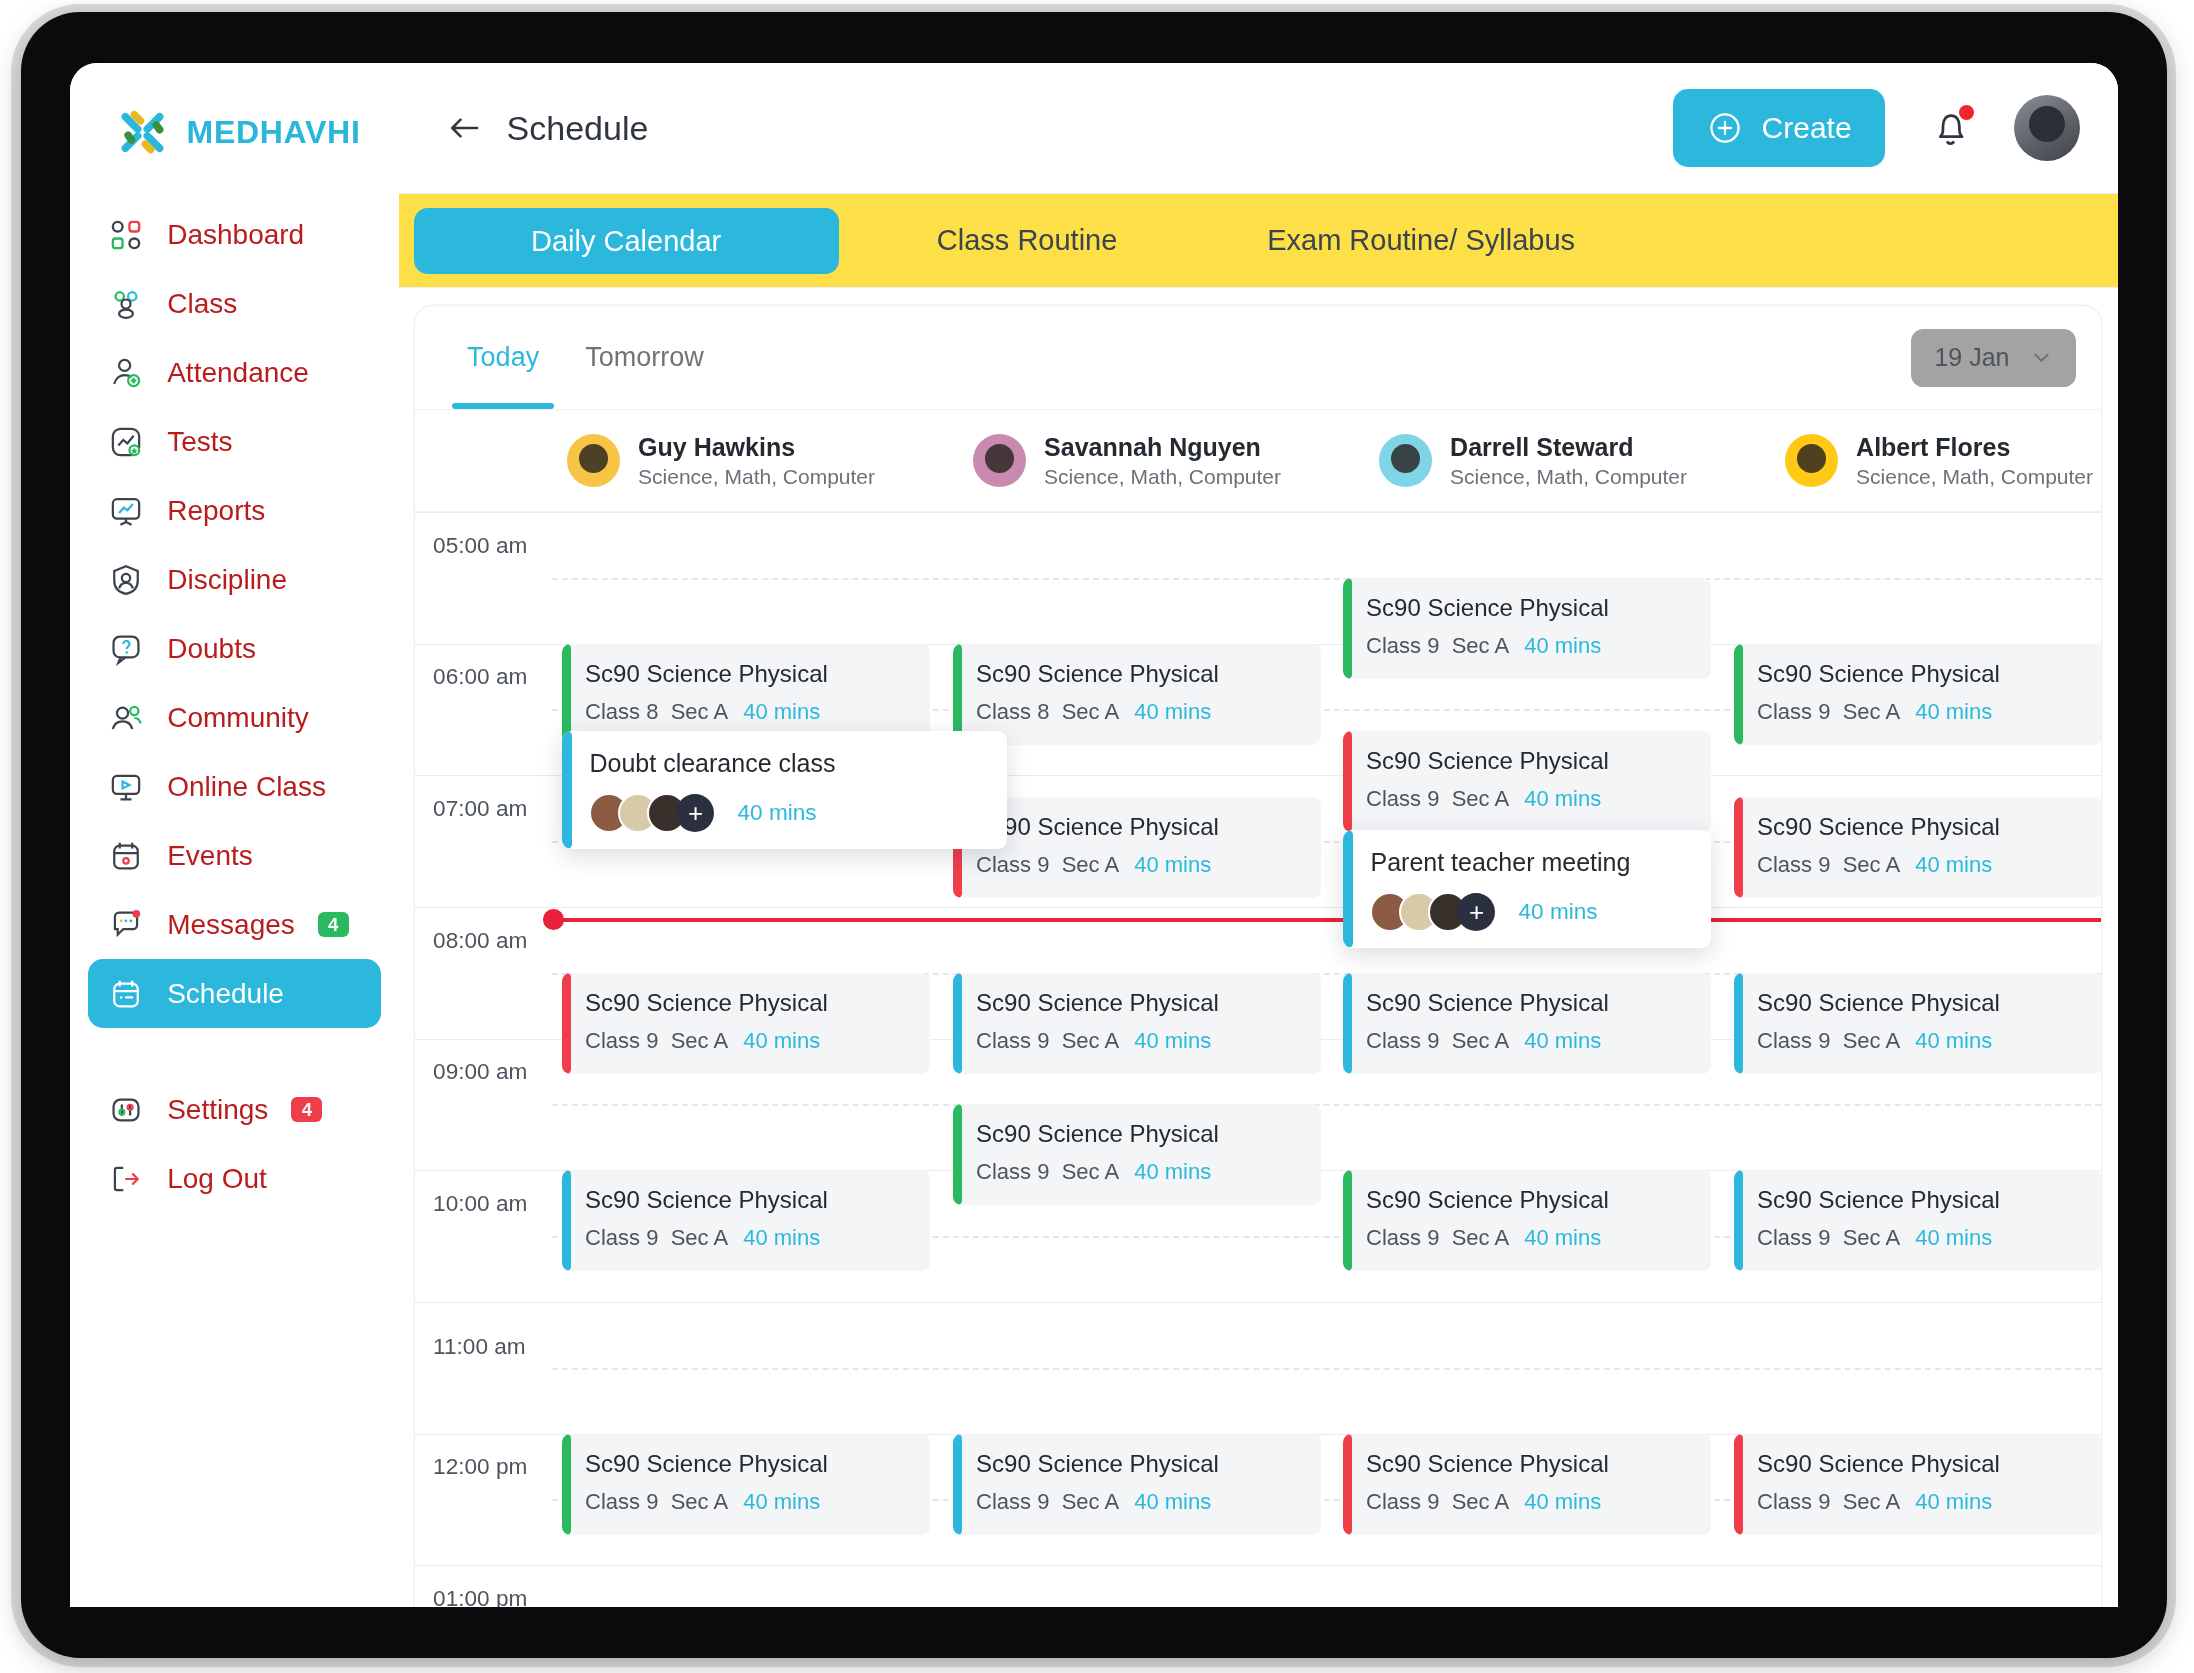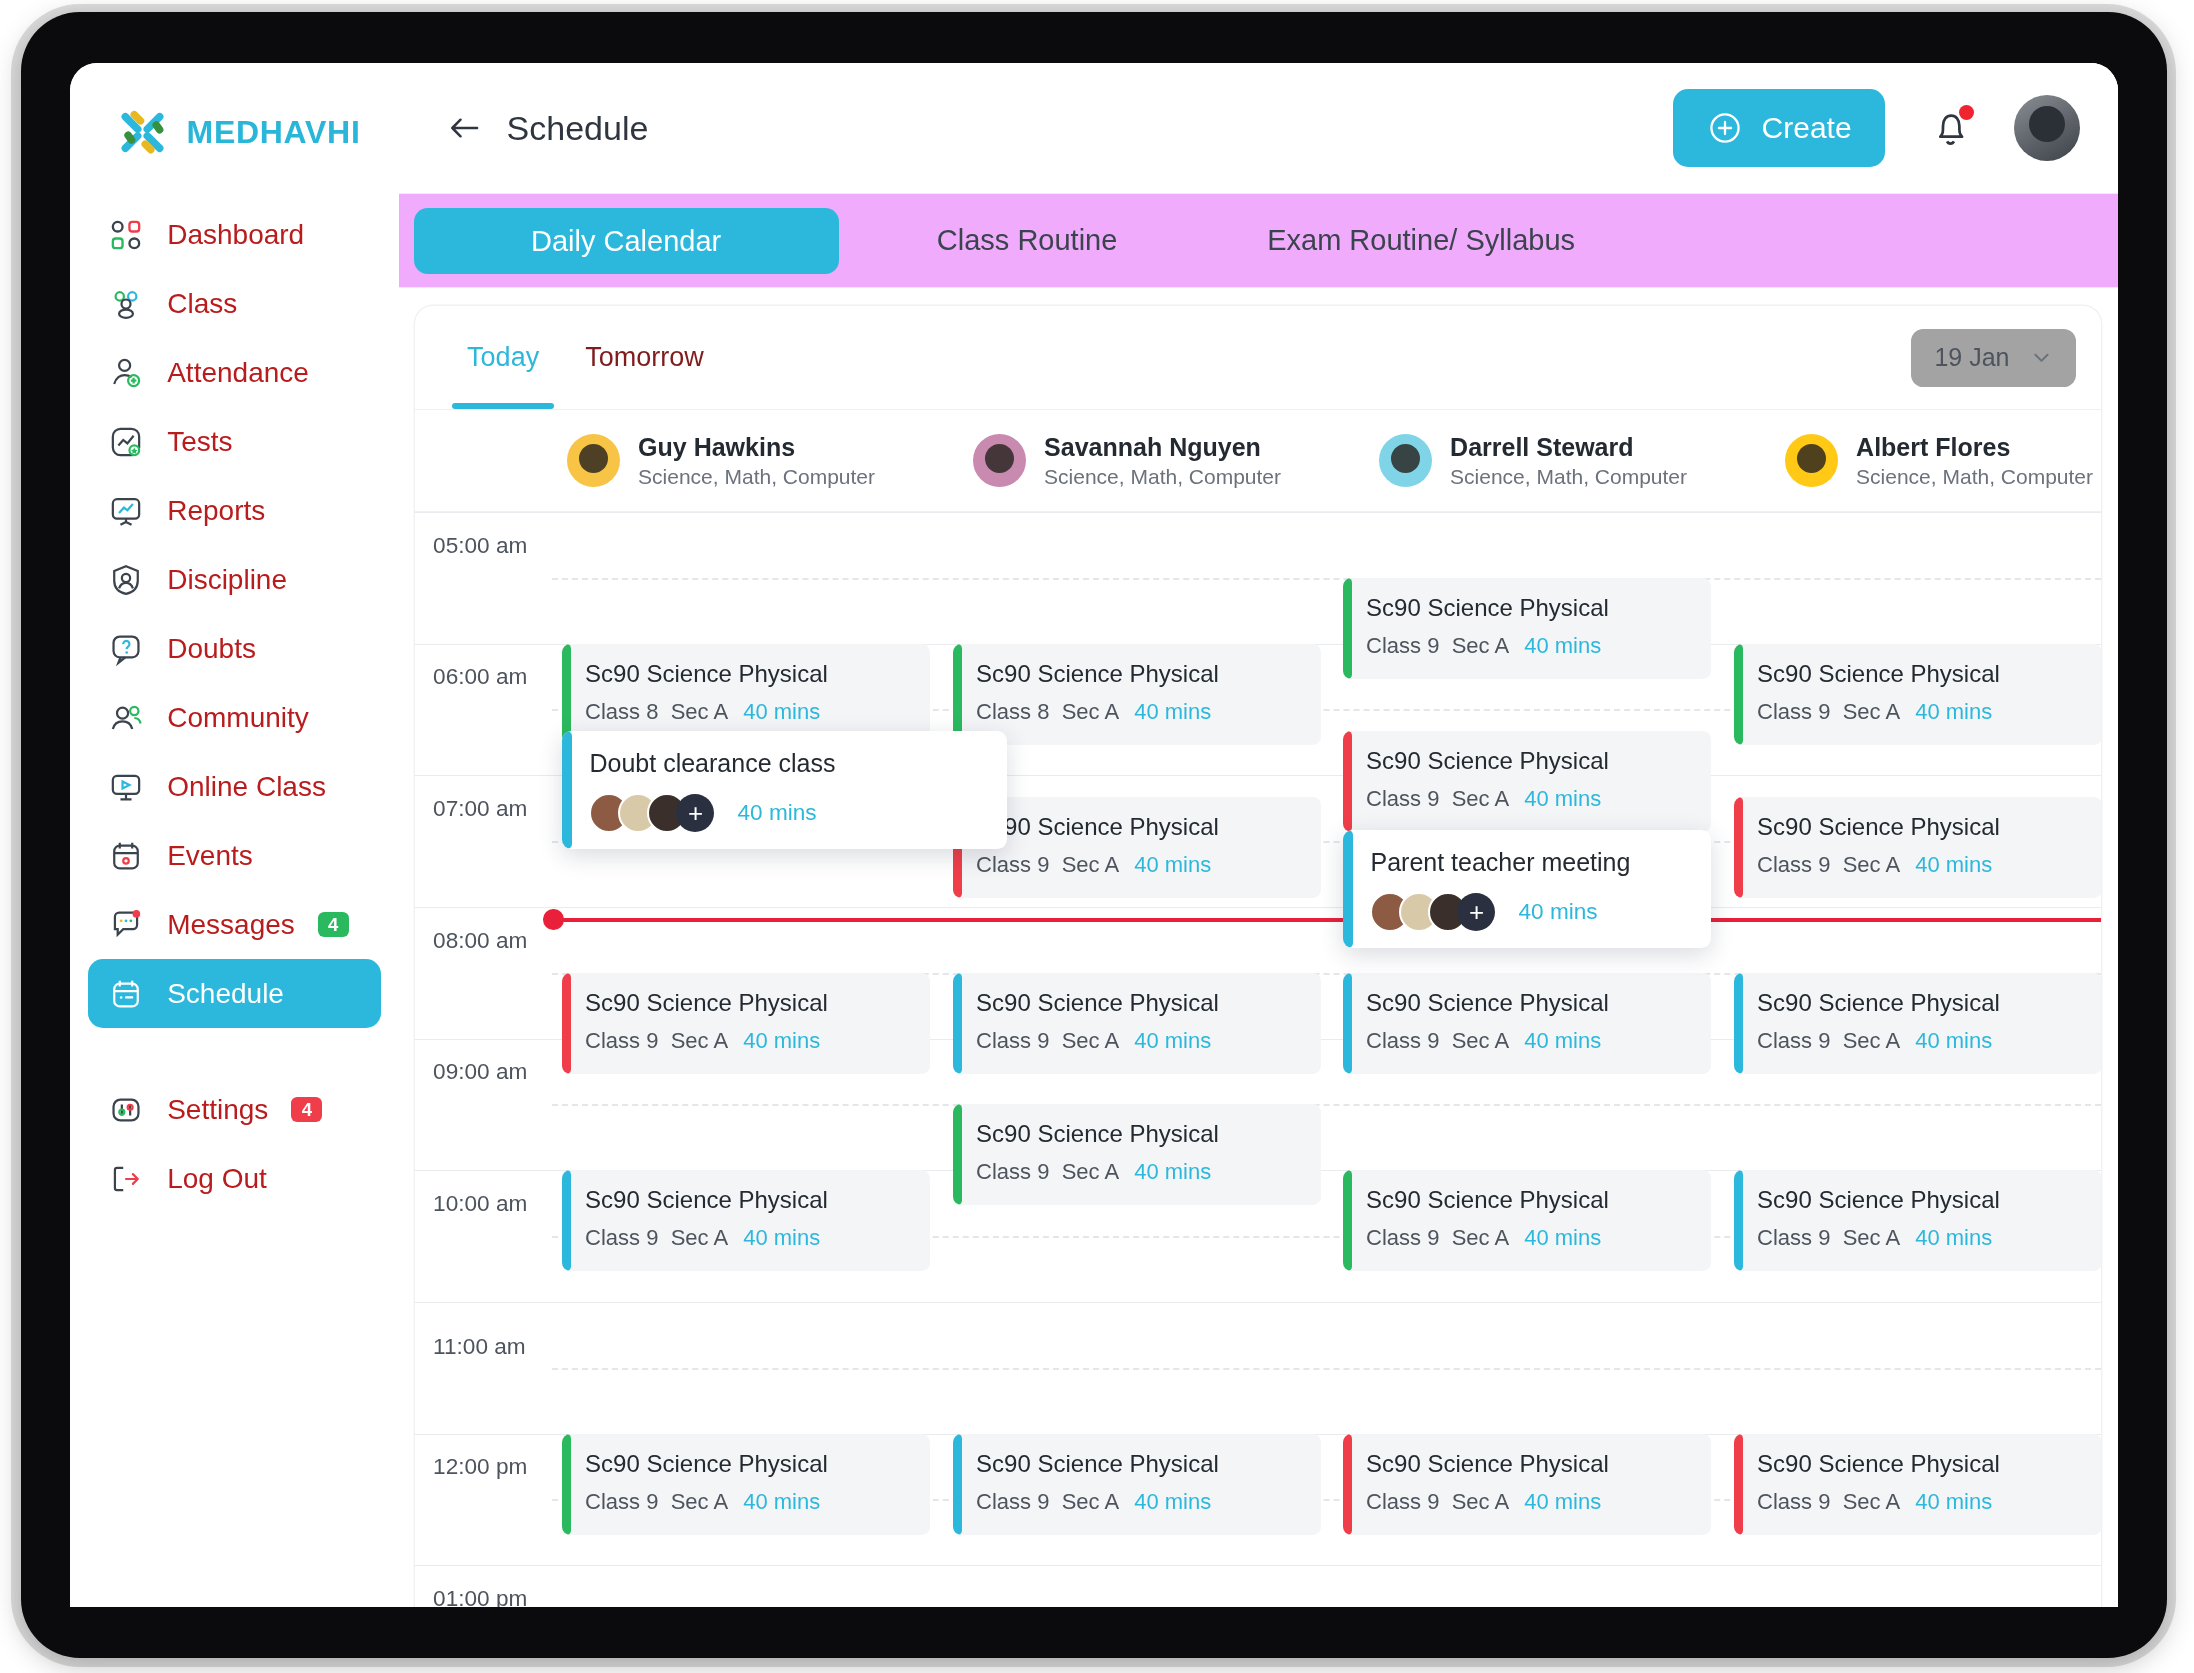--- a/index.html
+++ b/index.html
@@ -80,21 +80,21 @@
     width:66px;height:66px;border-radius:50%;margin-left:41px;
     background:linear-gradient(150deg,#8a8f96 0%,#5a5f66 60%,#3d4147 100%);
     position:relative;overflow:hidden;cursor:pointer;flex:0 0 66px;
   }
   .avatar-top:after{
     content:"";position:absolute;left:15px;top:11px;width:36px;height:36px;
     border-radius:50%;background:#2b2f36;
   }
   
   #tabbar{
-    height:93px;flex:0 0 93px;background:#f0abfc;
+    height:93px;flex:0 0 93px;background:#fde047;
     border-bottom:1.4px solid #eceef1;display:flex;align-items:center;padding-left:15px;
   }
   .tab{
     font-size:29px;color:#3b434d;padding:0 0;cursor:pointer;text-align:center;
   }
   .tab0{width:425px;}
   .tab1{width:377px;}
   .tab2{width:411px;}
   .tab.active{
     background:#2cb8dc;color:#fff;border-radius:13.7px;
@@ -104,21 +104,21 @@
   #panel{
     flex:1;margin:18px 16.5px 0 16.5px;background:#fff;
     border-radius:18px 18px 0 0;display:flex;flex-direction:column;min-height:0;
     box-shadow:0 0 0 1.4px #f0f1f3;
   }
   #subbar{
     height:103px;flex:0 0 103px;display:flex;align-items:center;
     padding:0 25px 0 29px;border-bottom:1.4px solid #eef0f2;
   }
   .subtab{
-    font-size:27px;color:#7f1d1d;cursor:pointer;position:relative;
+    font-size:27px;color:#737373;cursor:pointer;position:relative;
     height:103px;line-height:103px;padding:0 23px;
   }
   .subtab.active{color:#2cb8dc;}
   .subtab.active:after{
     content:"";position:absolute;left:8.2px;right:8.2px;bottom:0;height:6.2px;
     background:#2cb8dc;border-radius:3.4px;
   }
   .sub-spacer{flex:1;}
   .date-pick{
     display:flex;align-items:center;gap:20.6px;background:#a3a3a3;

